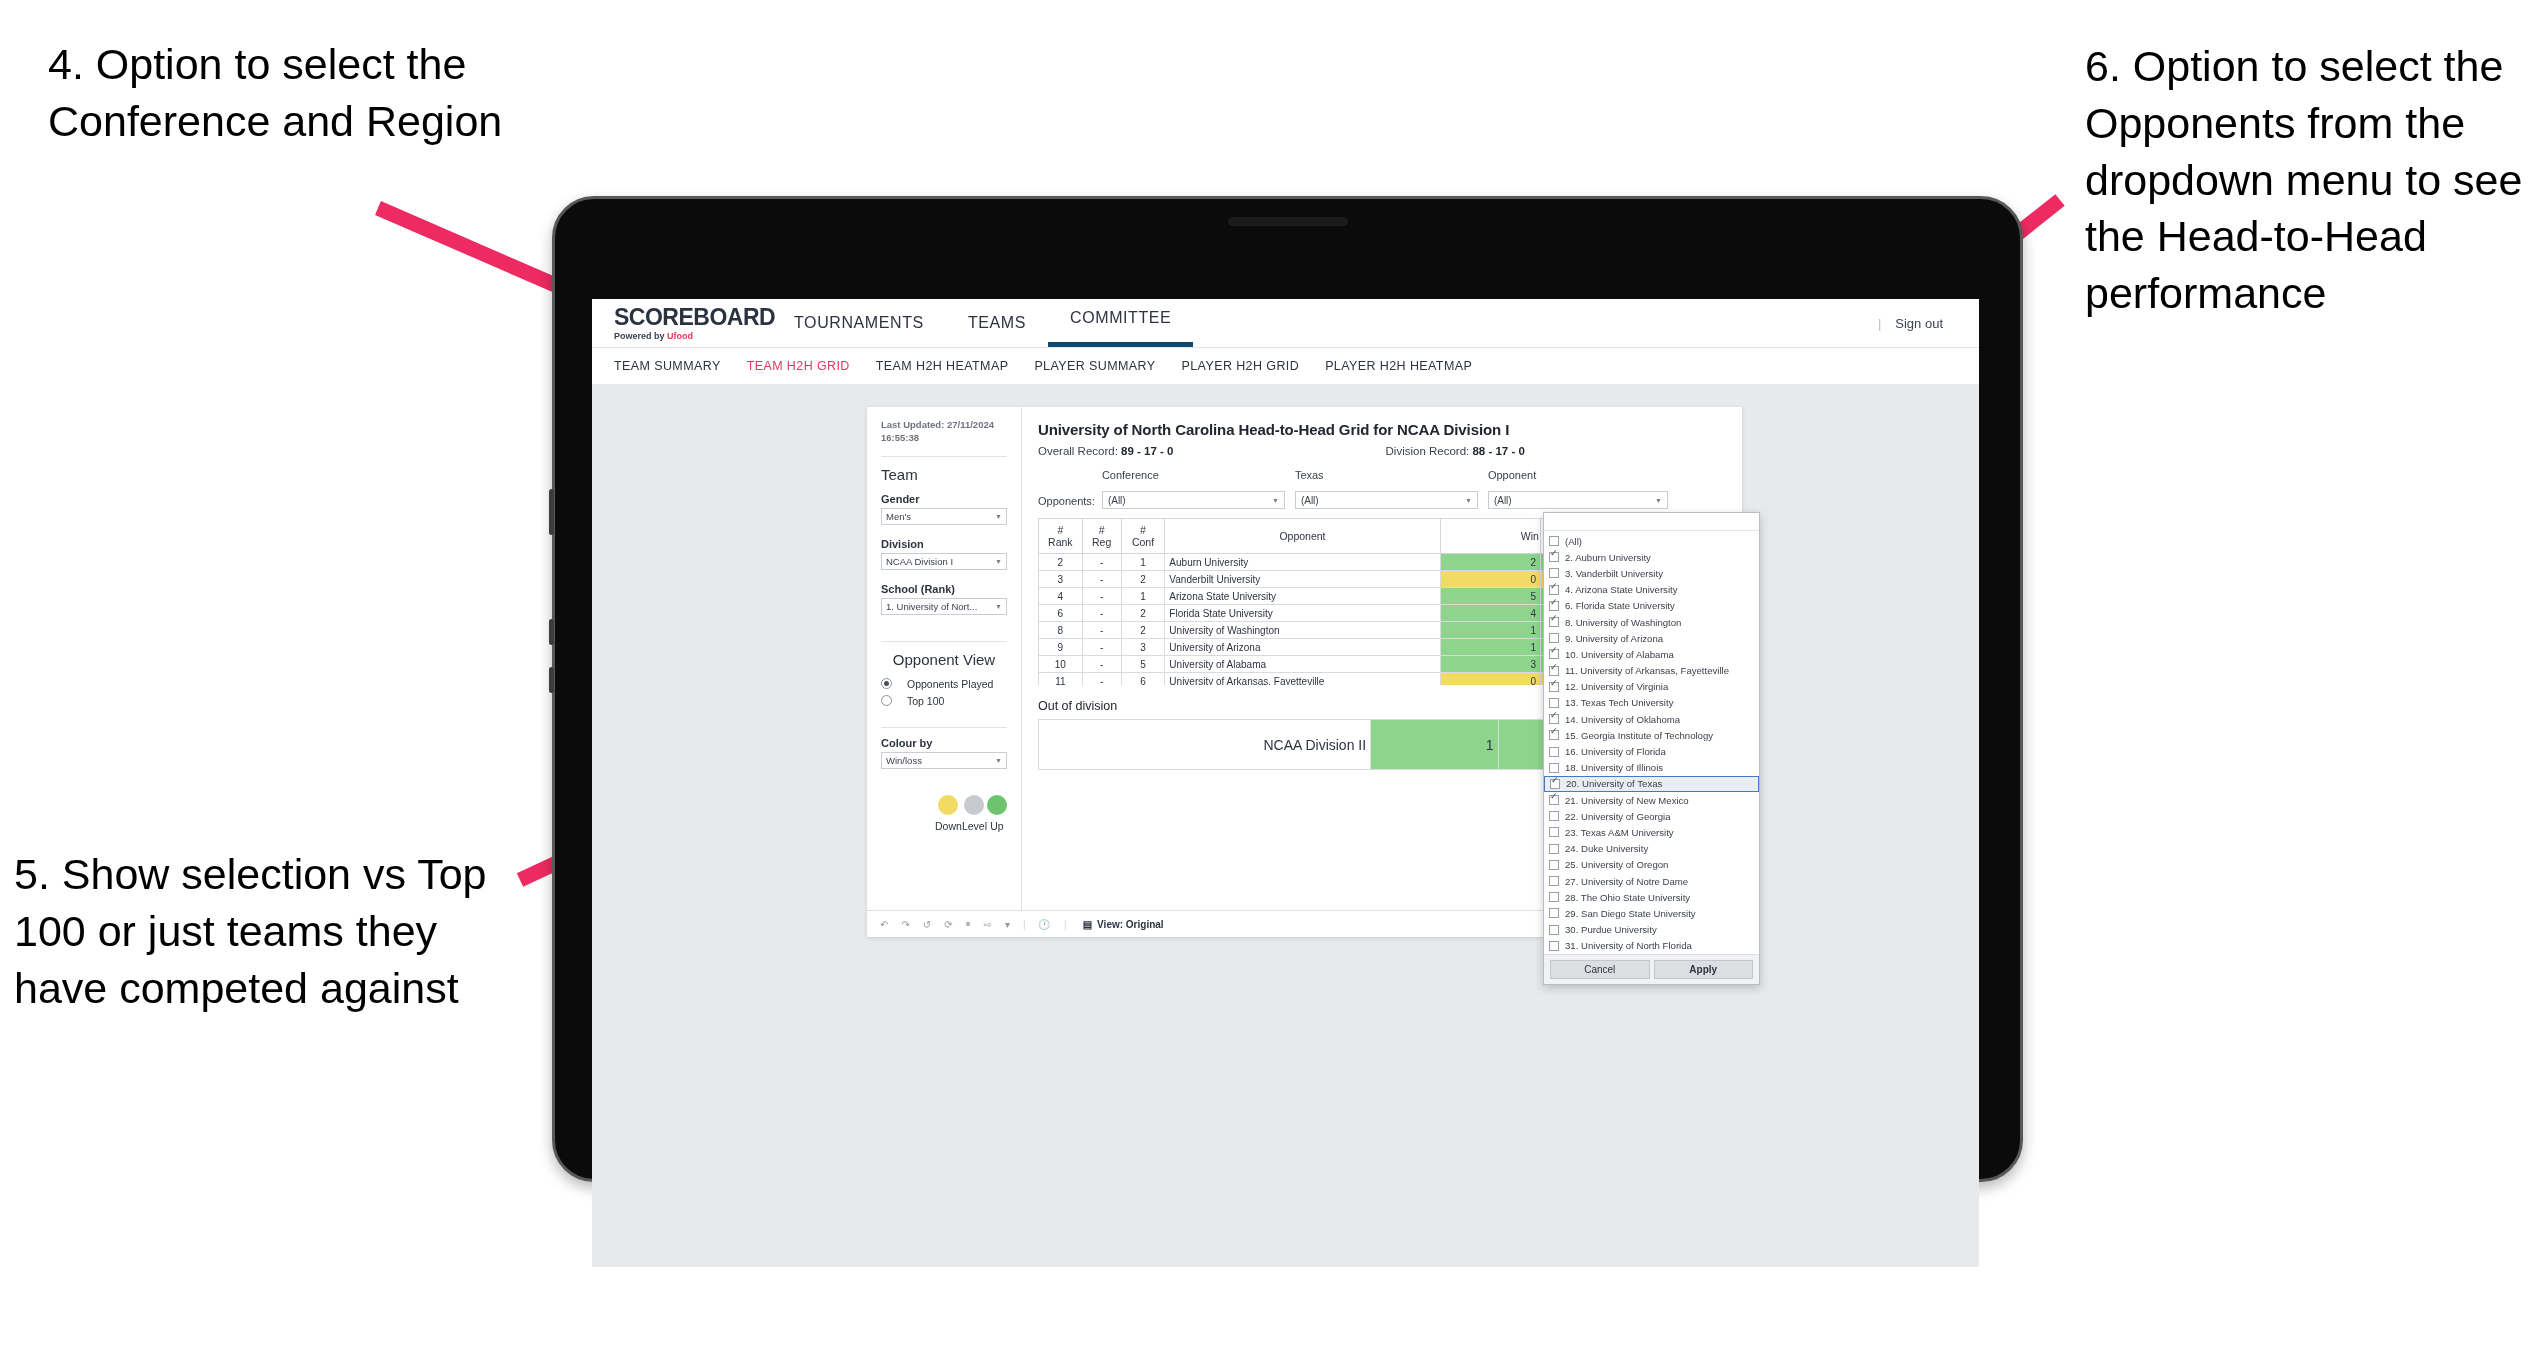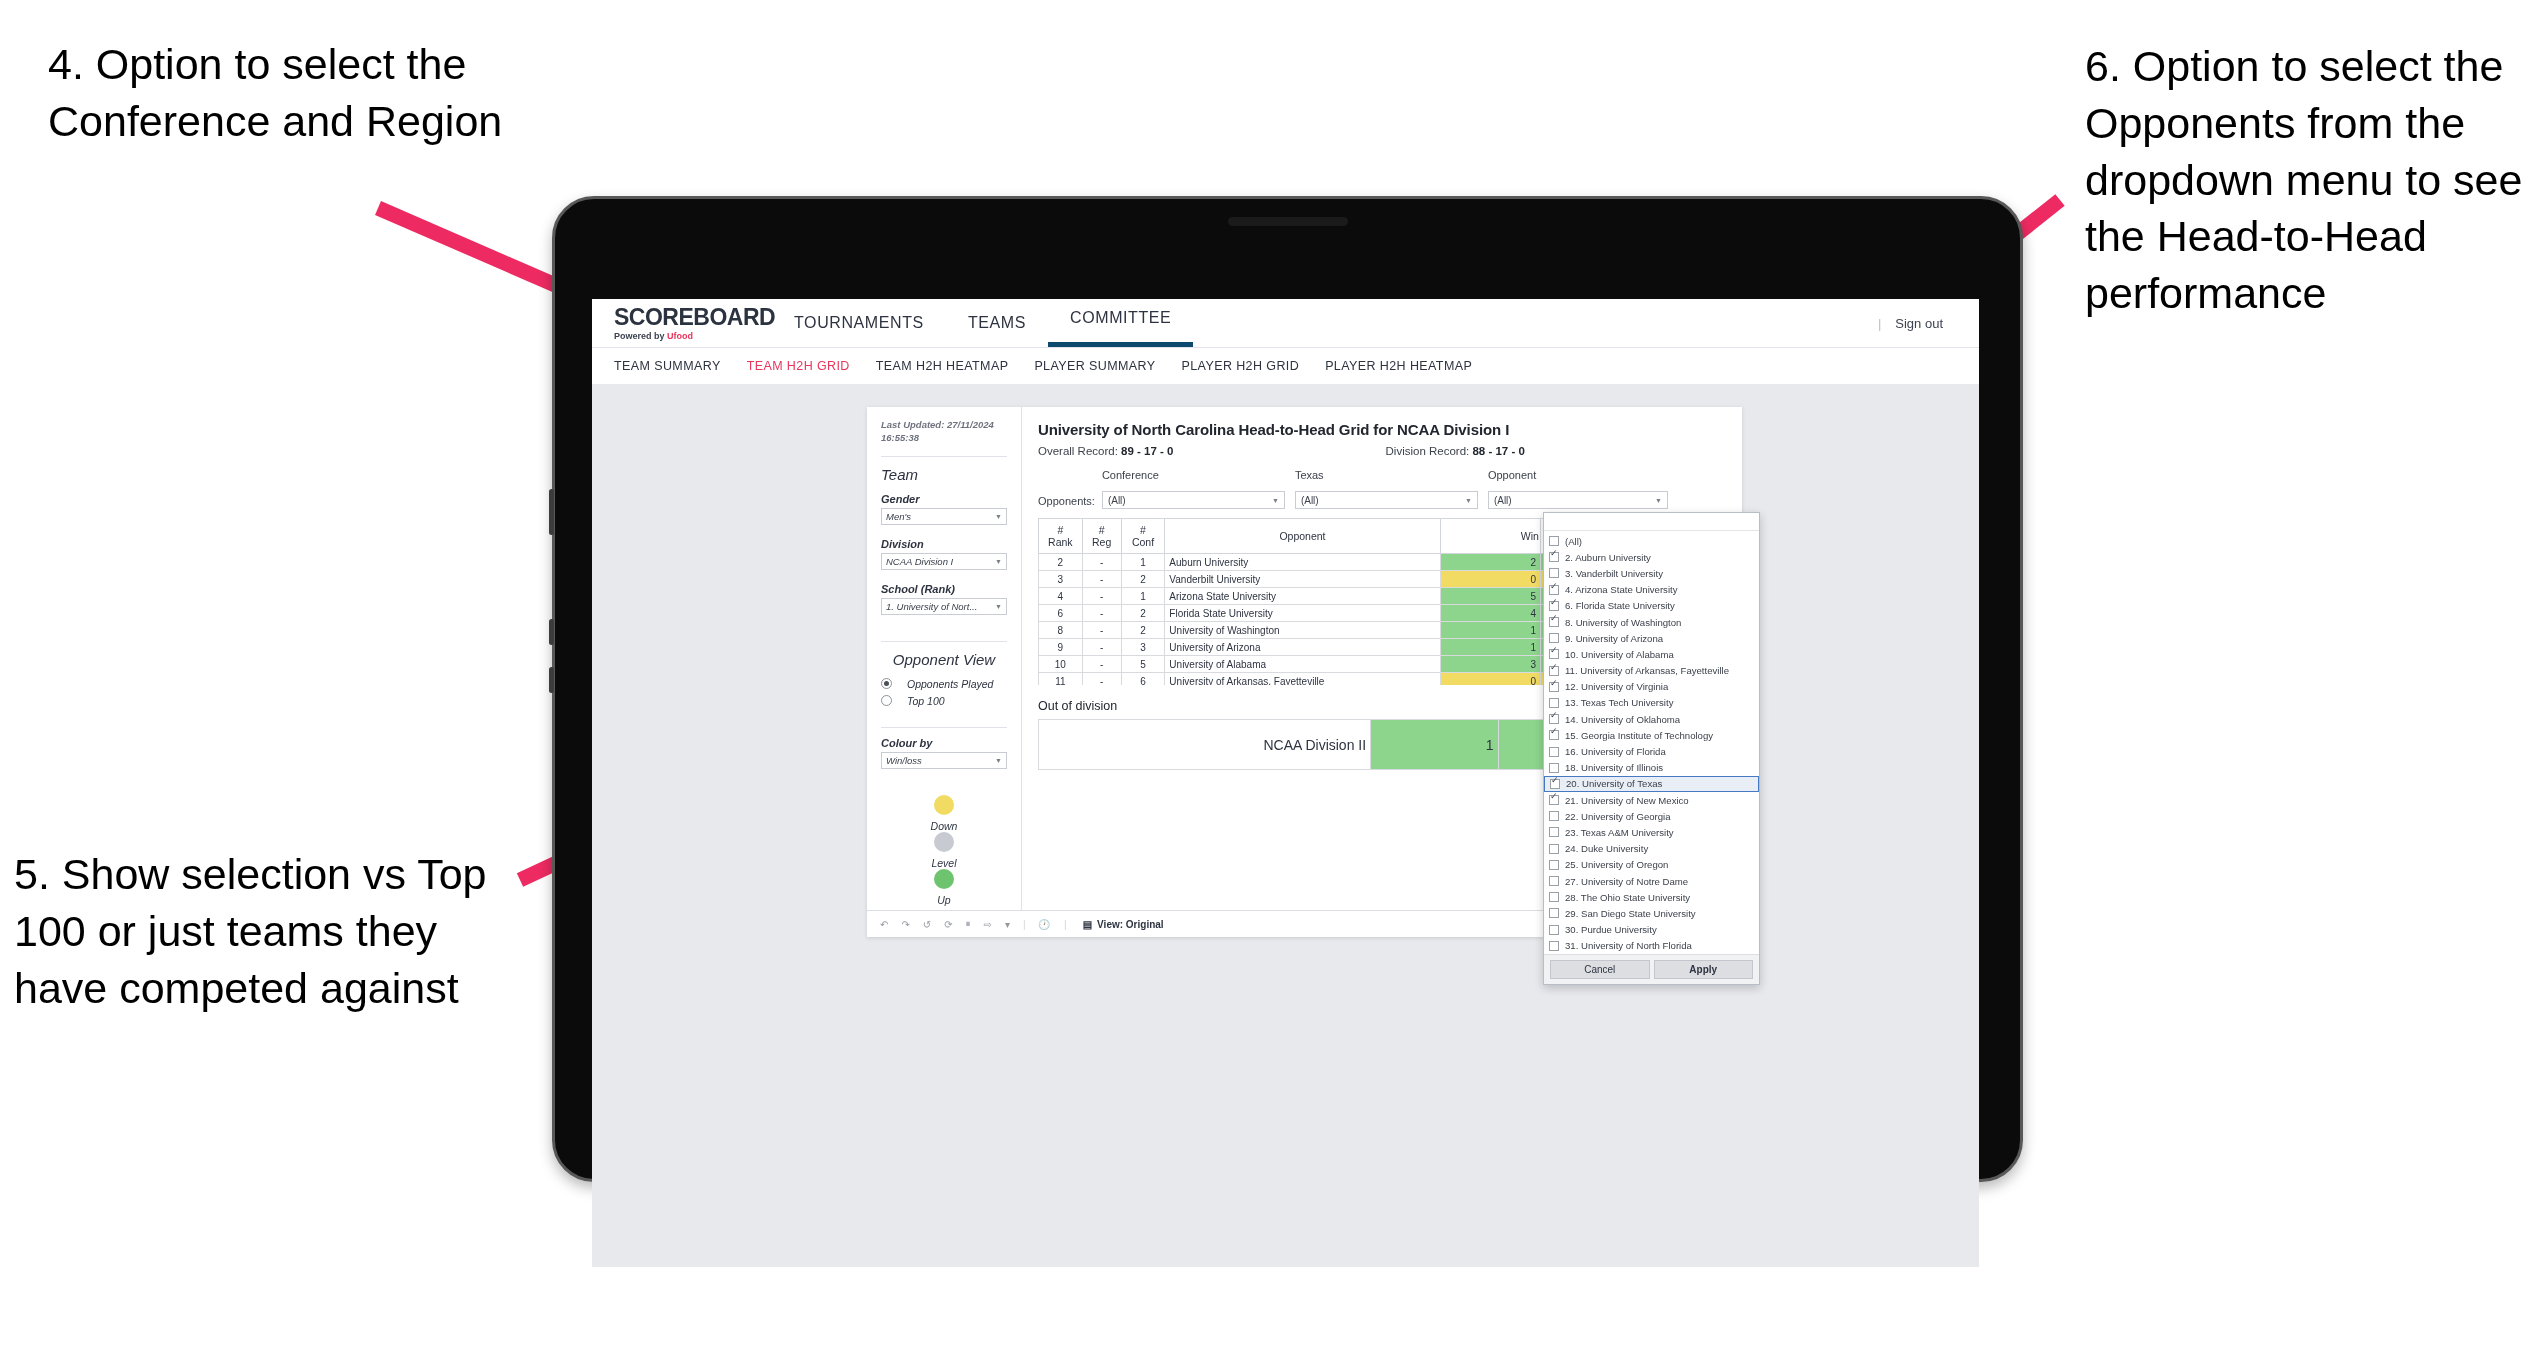--- a/index.html
+++ b/index.html
@@ -47,34 +47,34 @@
   #subnav{position:absolute;left:0;top:48px;width:100%;height:36px;background:#fff;border-top:1px solid #e3e5ea;border-bottom:1px solid #d7d9e0;display:flex;align-items:center;}
   .subnav-item{font-size:12.5px;letter-spacing:.4px;color:#2d3340;margin-left:26px;cursor:pointer;}
   .subnav-item:first-child{margin-left:22px;}
   .subnav-item.active{color:#e8365d;}
 
   
   #canvas{position:absolute;left:0;top:85px;right:0;bottom:0;background:#e8e9ed;}
   #viz{position:absolute;left:275px;top:23px;width:875px;height:530px;background:#fff;box-shadow:0 1px 4px rgba(0,0,0,.13);}
 
   
-  #params{position:absolute;left:0;top:0;width:155px;height:100%;background:#fff;padding:12px 14px 0 14px;box-sizing:border-box;border-right:1px solid #dfe1e6;font-style:italic;}
+  #params{position:absolute;left:0;top:0;width:155px;height:100%;background:#fff;padding:12px 14px 0 14px;box-sizing:border-box;border-right:1px solid #dfe1e6;}
   .updated{font-size:9.5px;color:#6e737e;line-height:1.35;font-weight:700;}
   .pdiv{height:1px;background:#e1e3e8;margin:11px 0 9px 0;}
   .p-h{font-size:15px;color:#2d3340;margin:2px 0 10px 0;font-weight:400;}
   .p-h.center{text-align:center;}
   .p-l{font-size:11px;color:#2d3340;font-weight:700;margin-bottom:3px;}
   .p-gap{height:13px;}
   .sel{height:17px;border:1px solid #c9ccd3;background:#fff;font-size:9.5px;color:#3b414c;display:flex;align-items:center;padding:0 4px;box-sizing:border-box;position:relative;cursor:pointer;}
   .sel .cap{flex:1;overflow:hidden;white-space:nowrap;}
   .caret{font-size:7px;color:#7a8088;margin-left:3px;}
   .radio-row{display:flex;align-items:center;font-size:10.5px;color:#2d3340;margin-bottom:5px;cursor:pointer;gap:9px;}
   .rad{width:9px;height:9px;border:1px solid #8d929b;border-radius:50%;margin-right:6px;position:relative;background:#fff;flex:none;}
   .rad.on:after{content:"";position:absolute;left:2px;top:2px;width:5px;height:5px;border-radius:50%;background:#4a4f58;}
-  .legend{display:flex;justify-content:space-between;margin-top:26px;flex-direction:column;}
+  .legend{display:flex;justify-content:flex-end;margin-top:26px;}
   .lg{text-align:center;}
   .lg .dot{width:20px;height:20px;border-radius:50%;margin:0 auto 5px auto;}
   .lg .lbl{font-size:10.5px;color:#2d3340;}
 
   
   #vizbody{position:absolute;left:155px;top:0;right:0;bottom:0;padding:14px 16px 0 16px;box-sizing:border-box;}
   .viz-title{font-size:15px;color:#22262e;font-weight:700;letter-spacing:-.1px;}
   .rec-row{display:flex;margin-top:7px;font-size:11.5px;color:#3c424c;}
   .rec-row .r2{margin-left:212px;}
   .rec-row b{color:#22262e;}

